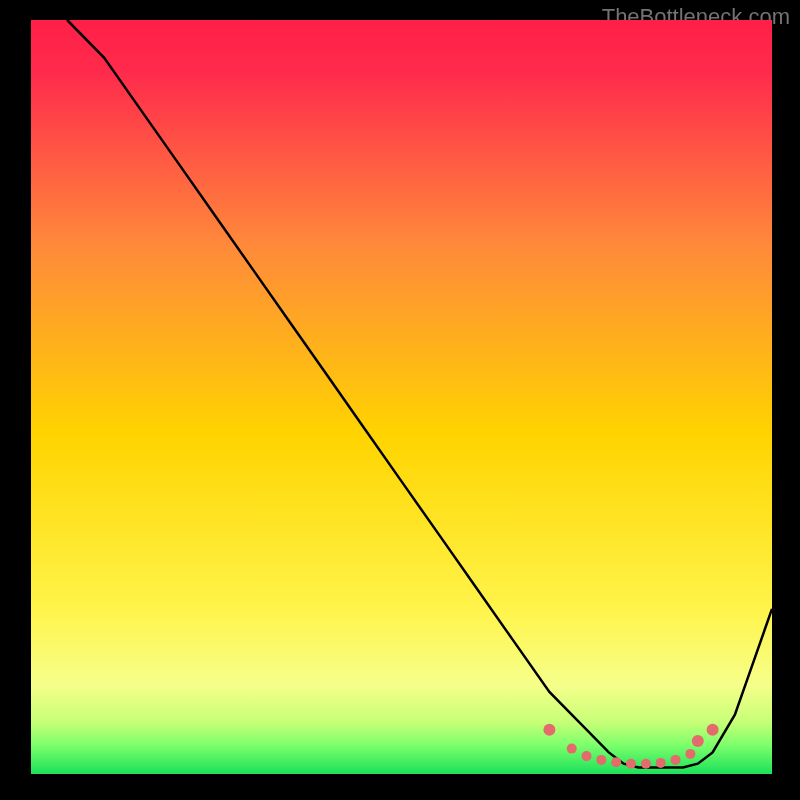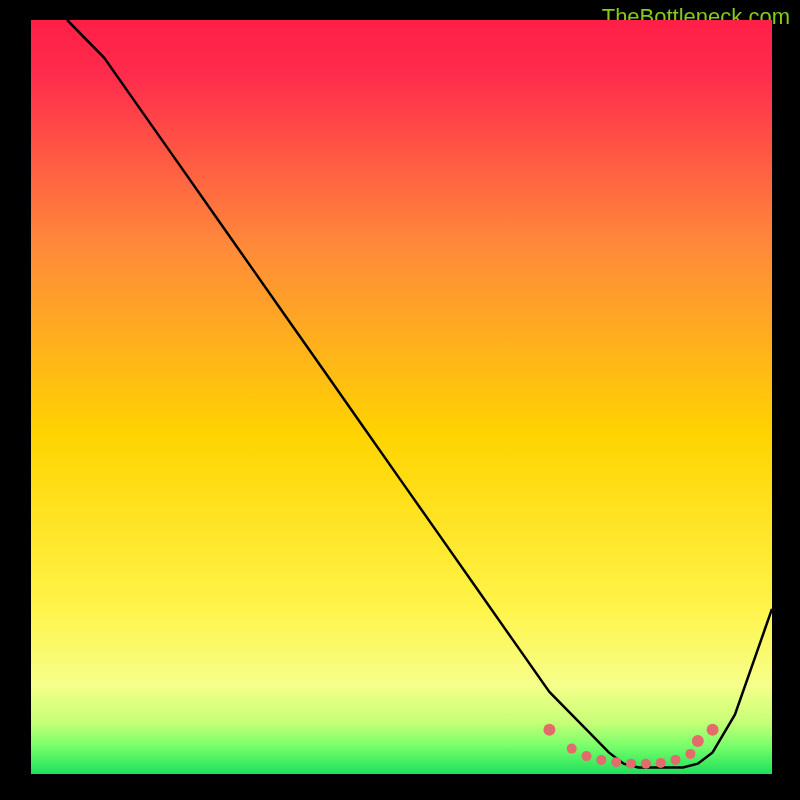--- a/index.html
+++ b/index.html
@@ -1,17 +1,17 @@
 <!DOCTYPE html>
 <html><head>
 <meta charset="utf-8">
 <style>
 html,body{margin:0;padding:0;width:800px;height:800px;background:#000;overflow:hidden;font-family:Arial,Helvetica,sans-serif}
 .chart-wrap{position:relative;width:800px;height:800px}
-.url-label{position:absolute;top:4px;right:10px;color:#84cc16;font-size:22px;font-weight:400}
+.url-label{position:absolute;top:4px;right:10px;color:#737373;font-size:22px;font-weight:400}
 svg{position:absolute;top:0;left:0}
 </style>
 </head>
 <body>
 
 <div class="chart-wrap">
   <div class="url-label">TheBottleneck.com</div>
   <svg width="800" height="800" viewBox="0 0 800 800">
     <defs>
       <linearGradient id="bg" x1="0" y1="0" x2="0" y2="1">

